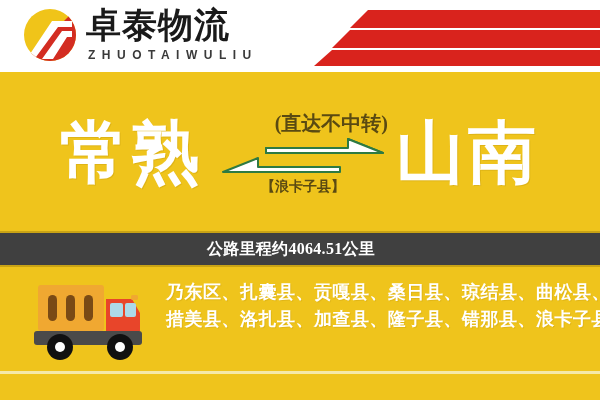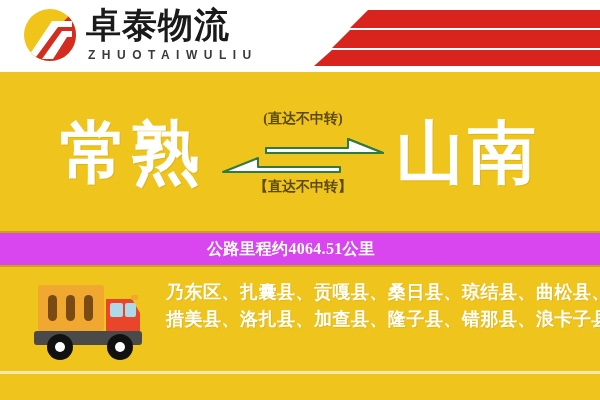--- a/index.html
+++ b/index.html
@@ -86,24 +86,24 @@
 
   .arrow-block {
     position: absolute;
     left: 218px; top: 38px;
     width: 170px; height: 92px;
   }
   .arrow-top-label {
     position: absolute;
     left: 0; top: 0;
     width: 170px;
-    text-align: center;
-    font-family: "Liberation Serif", serif;
-    font-weight: bold;
-    font-size: 14px;
+    text-align: right;
+    font-family: "Liberation Serif", serif;
+    font-weight: bold;
+    font-size: 20px;
     color: #5A4A12;
     white-space: nowrap;
   }
   .arrow-svg {
     position: absolute;
     left: 0; top: 26px;
     width: 170px; height: 40px;
   }
   .arrow-bottom-label {
     position: absolute;
@@ -132,21 +132,21 @@
     height: 2px;
     background: #C9A315;
   }
   .infobar-rule-top { top: 0; }
   .infobar-rule-bottom { bottom: 0; }
   .infobar {
     position: absolute;
     left: 0; top: 2px;
     width: 600px;
     height: 32px;
-    background: #d946ef;
+    background: #404040;
     display: flex;
     align-items: center;
     justify-content: center;
   }
   .infobar-text {
     font-family: "Liberation Serif", serif;
     font-weight: bold;
     font-size: 16px;
     color: #FFFFFF;
     white-space: nowrap;
@@ -236,21 +236,21 @@
       <span class="arrow-svg">
         <svg viewBox="0 0 170 40" width="170" height="40" aria-hidden="true">
           <g stroke="#2E7A43" stroke-width="2" stroke-linejoin="round" fill="#FFFFFF">
             <polygon points="130,3 165,17 130,17 130,3 130,12 48,12 48,17 130,17"></polygon>
             <polygon points="130,3 165,17 48,17 48,12 130,12"></polygon>
             <polygon points="40,22 5,36 122,36 122,31 40,31"></polygon>
           </g>
         </svg>
       </span>
 
-      <div class="arrow-bottom-label">【直达不中转】</div>
+      <div class="arrow-bottom-label">【浪卡子县】</div>
     </div>
 
     <div class="city city-dest">山南</div>
   </div>
 
   <div class="infobar-wrap">
     <div class="infobar-rule-top"></div>
     <div class="infobar">
       <span class="infobar-text">公路里程约4064.51公里</span>
       <span class="infobar-gap"></span>

